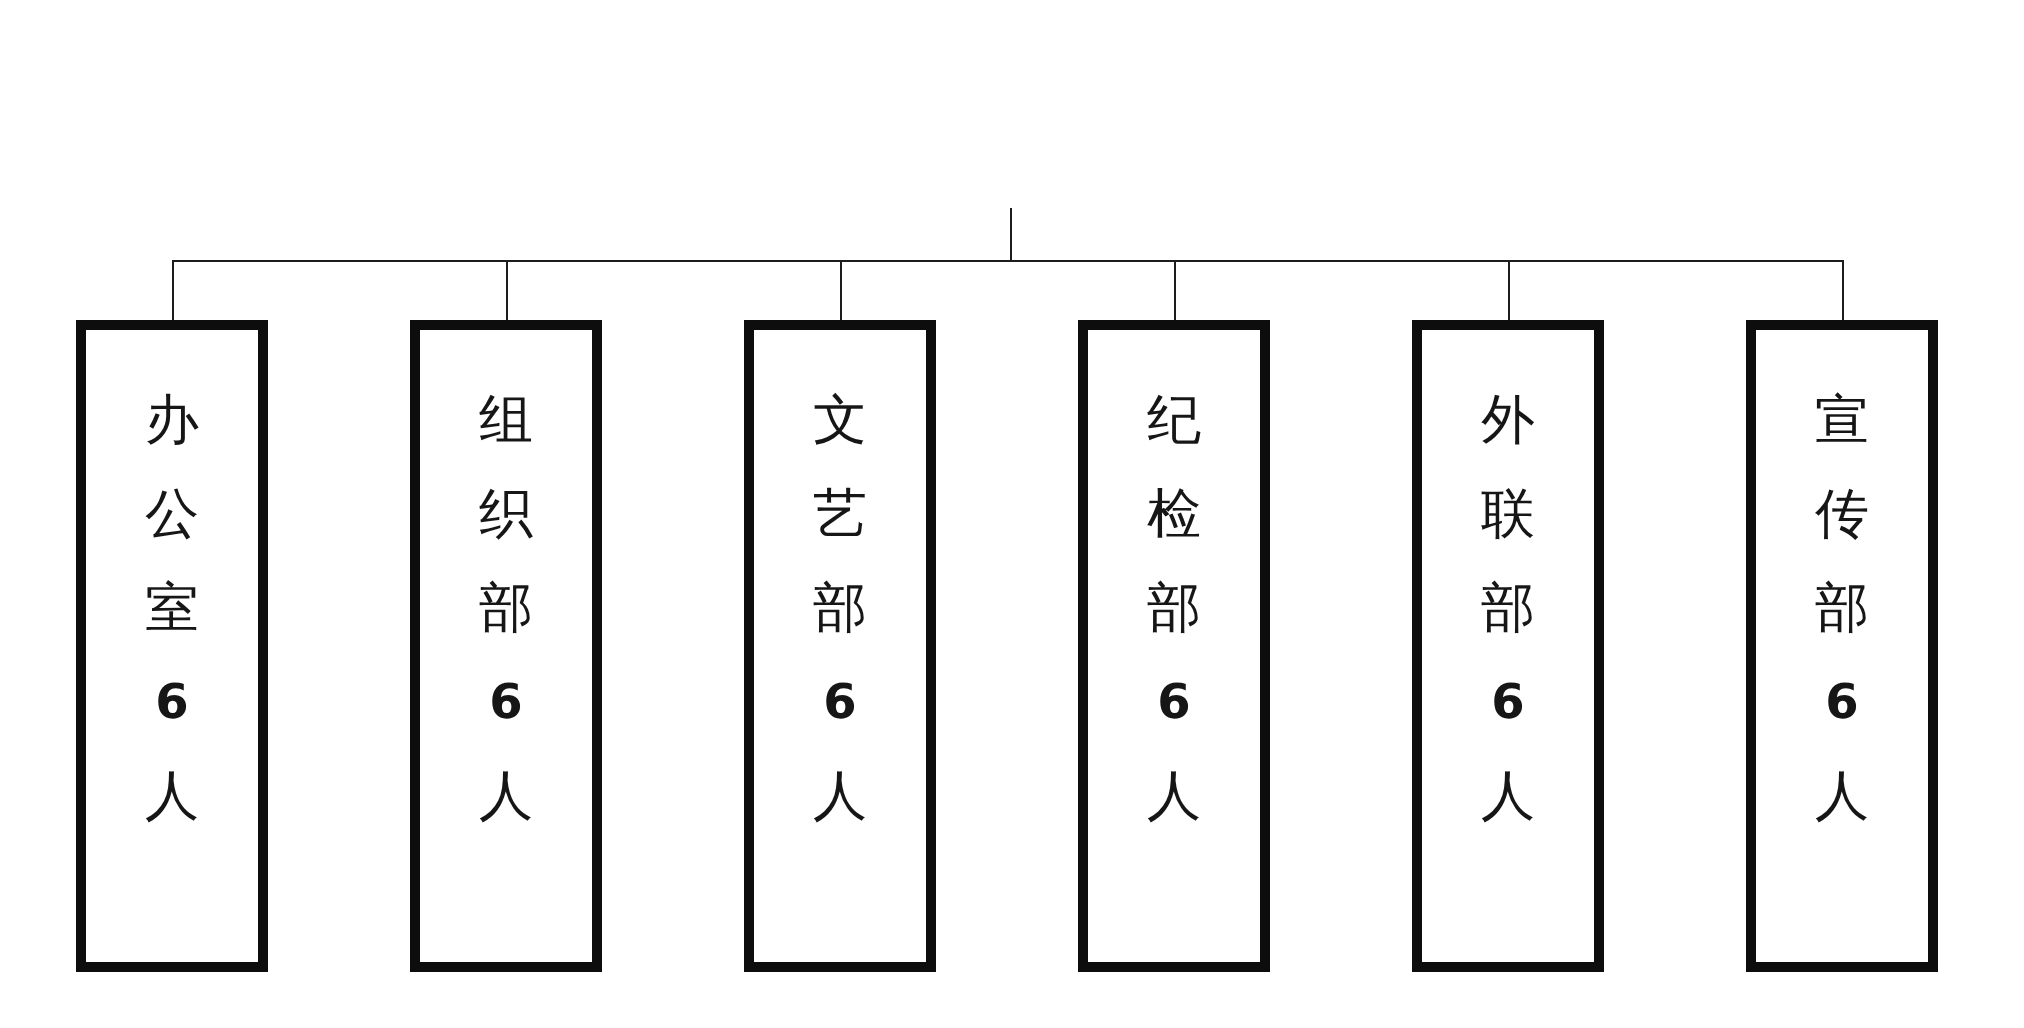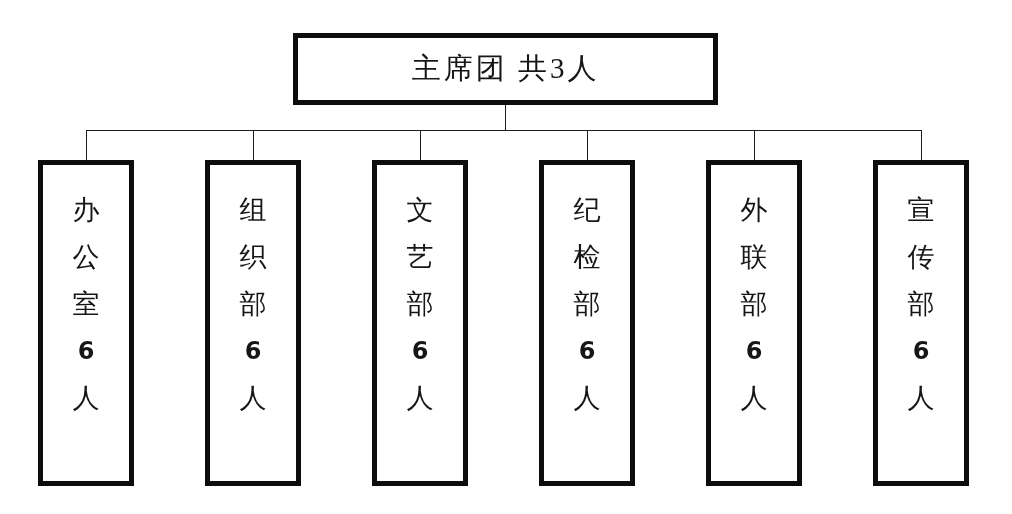--- a/index.html
+++ b/index.html
@@ -67,23 +67,20 @@
     font-family: "DejaVu Sans", "Liberation Sans", sans-serif;
     font-weight: bold;
     font-size: 24px;
   }
 </style>
 </head>
 <body>
 
 <div class="canvas">
 
-  <div class="top-box">
-    <span class="label">主席团 共3人</span>
-  </div>
 
   <div class="line stem"></div>
   <div class="line rail"></div>
   <div class="line drop drop-0"></div>
   <div class="line drop drop-1"></div>
   <div class="line drop drop-2"></div>
   <div class="line drop drop-3"></div>
   <div class="line drop drop-4"></div>
   <div class="line drop drop-5"></div>
 

